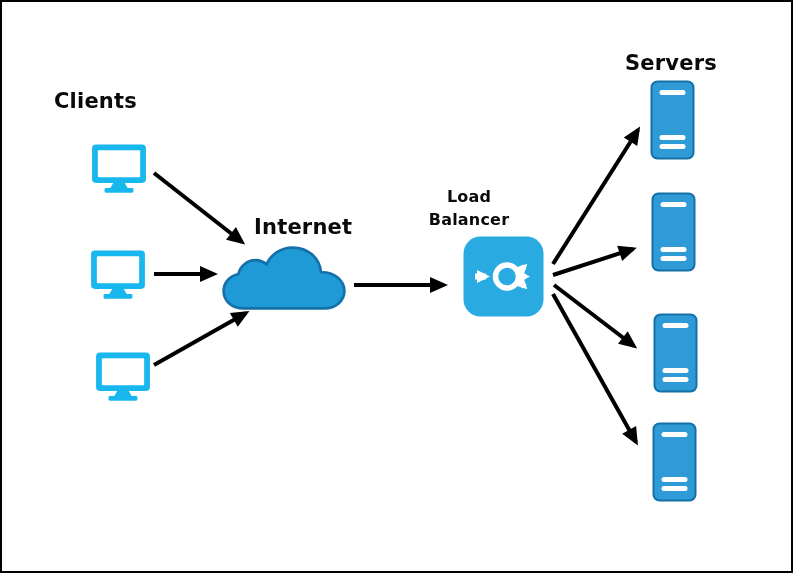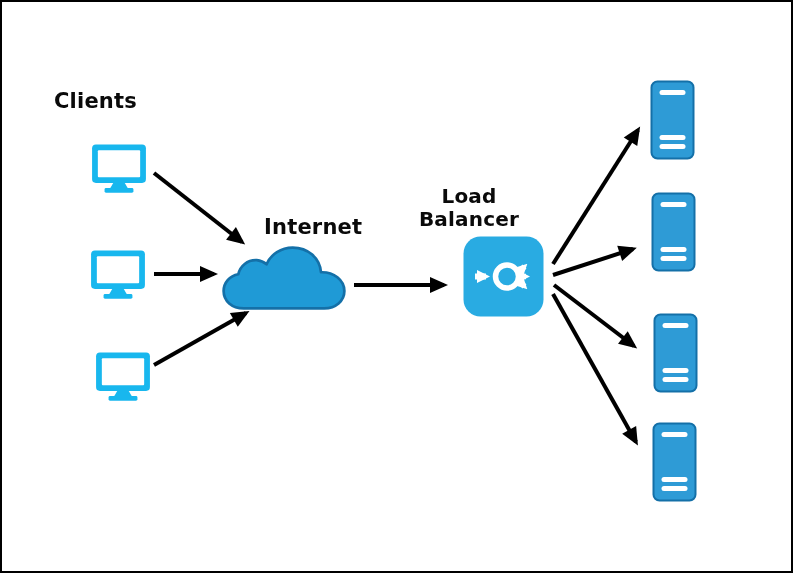--- a/index.html
+++ b/index.html
@@ -15,21 +15,21 @@
   }
   .diagram-label {
     position: absolute;
     font-weight: 700;
     color: var(--label-text, #0a0a0a);
     font-size: 21px;
     letter-spacing: 0.2px;
     white-space: nowrap;
   }
   .lb-label {
-    font-size: 20px;
+    font-size: 16px;
     line-height: 23px;
     text-align: center;
     white-space: normal;
   }
   .icon { position: absolute; display: block; }
   .arrow-layer {
     position: absolute;
     left: 0; top: 0;
     width: 793px; height: 573px;
     pointer-events: none;
@@ -53,24 +53,25 @@
       <line x1="352" y1="283" x2="442" y2="283" marker-end="url(#ah)"></line>
       <line x1="551" y1="262" x2="636" y2="128" marker-end="url(#ah)"></line>
       <line x1="551" y1="273" x2="631" y2="247" marker-end="url(#ah)"></line>
       <line x1="552" y1="283" x2="632" y2="344" marker-end="url(#ah)"></line>
       <line x1="551" y1="292" x2="634" y2="440" marker-end="url(#ah)"></line>
     </g>
   </svg>
 
   <div class="diagram-label" style="left:52px; top:87px;">Clients</div>
 
-  <div class="diagram-label" style="left:262px; top:213px;">Internet</div>
+  <div class="diagram-label" style="left:252px; top:213px;">Internet</div>
 
   <div class="diagram-label lb-label" style="left:408px; top:183px; width:118px;">Load Balancer</div>
 
+  <div class="diagram-label" style="left:623px; top:49px;">Servers</div>
 
   <svg class="icon" style="left:88px; top:141px;" width="58" height="50" viewBox="0 0 60 52">
     <rect x="2" y="1.5" width="56" height="40" rx="4" fill="var(--monitor)"></rect>
     <rect x="8" y="7.5" width="44" height="28" rx="1" fill="#fff"></rect>
     <polygon points="24,41.5 36,41.5 39.5,47.5 20.5,47.5" fill="var(--monitor)"></polygon>
     <rect x="15" y="46.8" width="30" height="5" rx="1.5" fill="var(--monitor)"></rect>
   </svg>
 
   <svg class="icon" style="left:87px; top:247px;" width="58" height="50" viewBox="0 0 60 52">
     <rect x="2" y="1.5" width="56" height="40" rx="4" fill="var(--monitor)"></rect>

